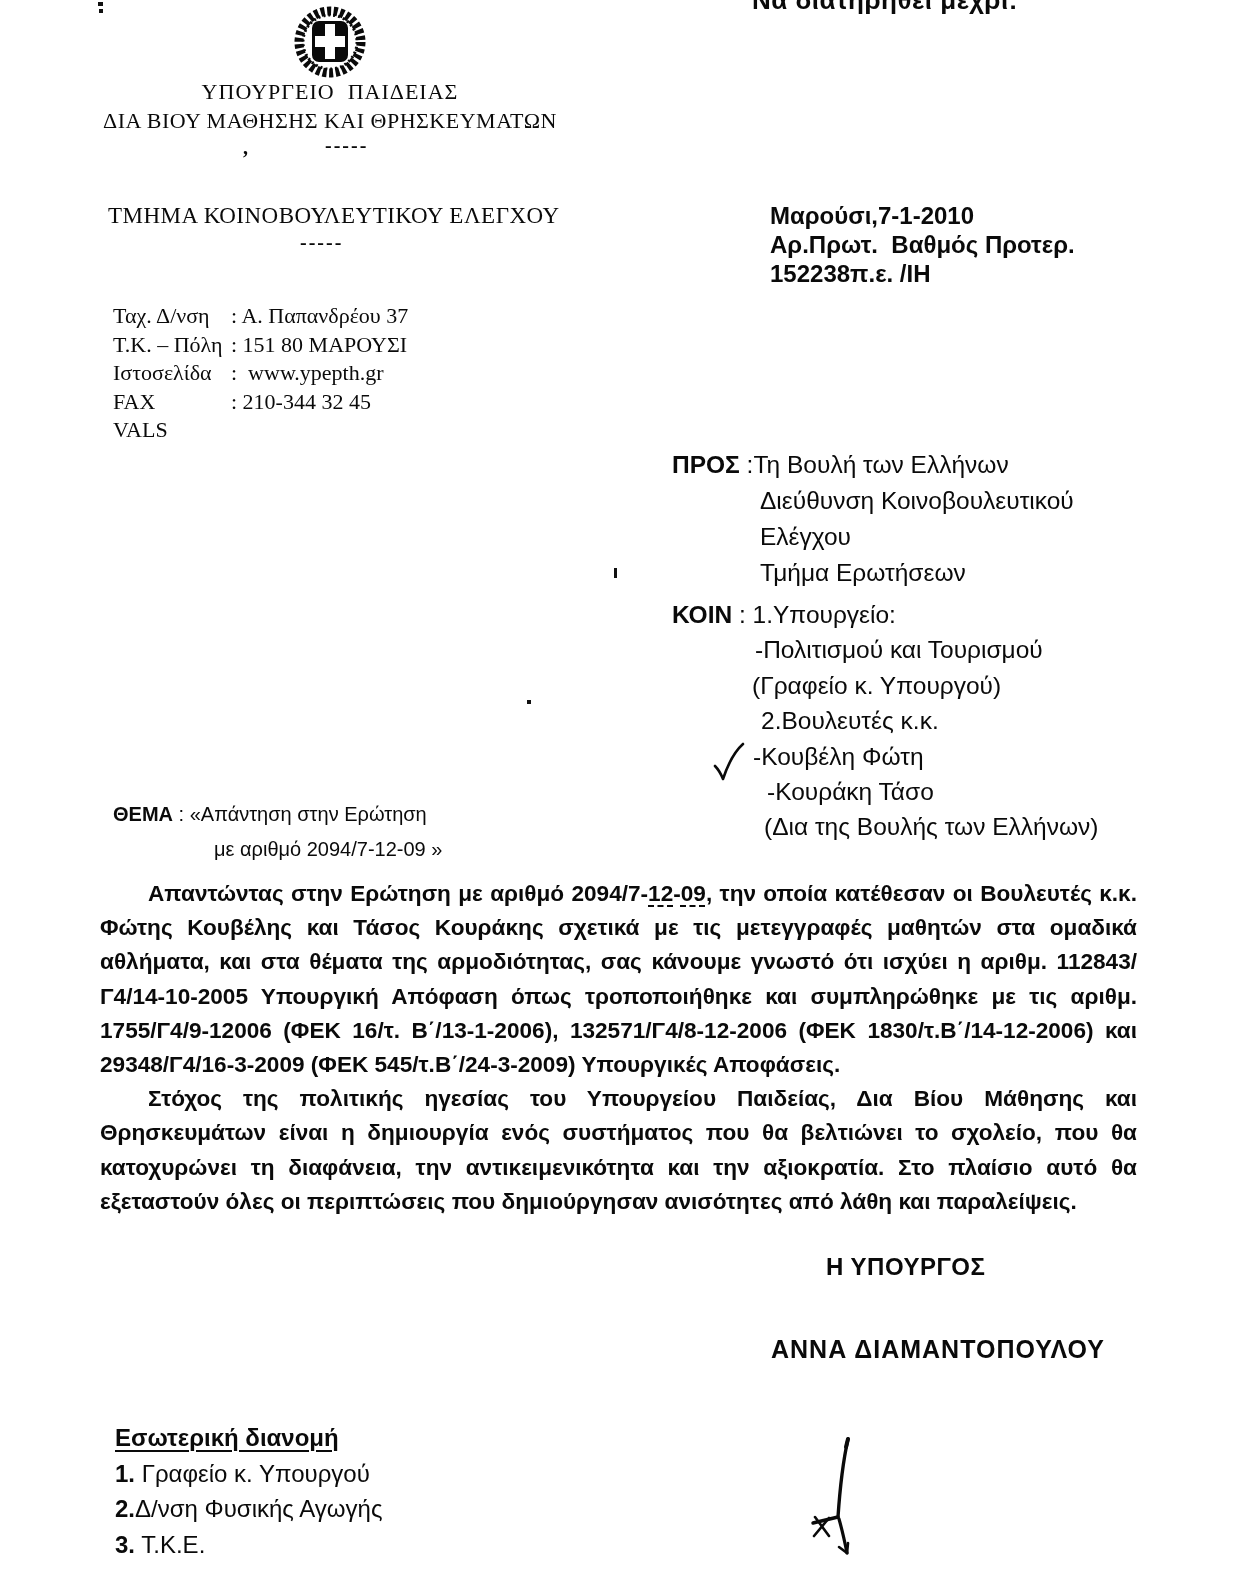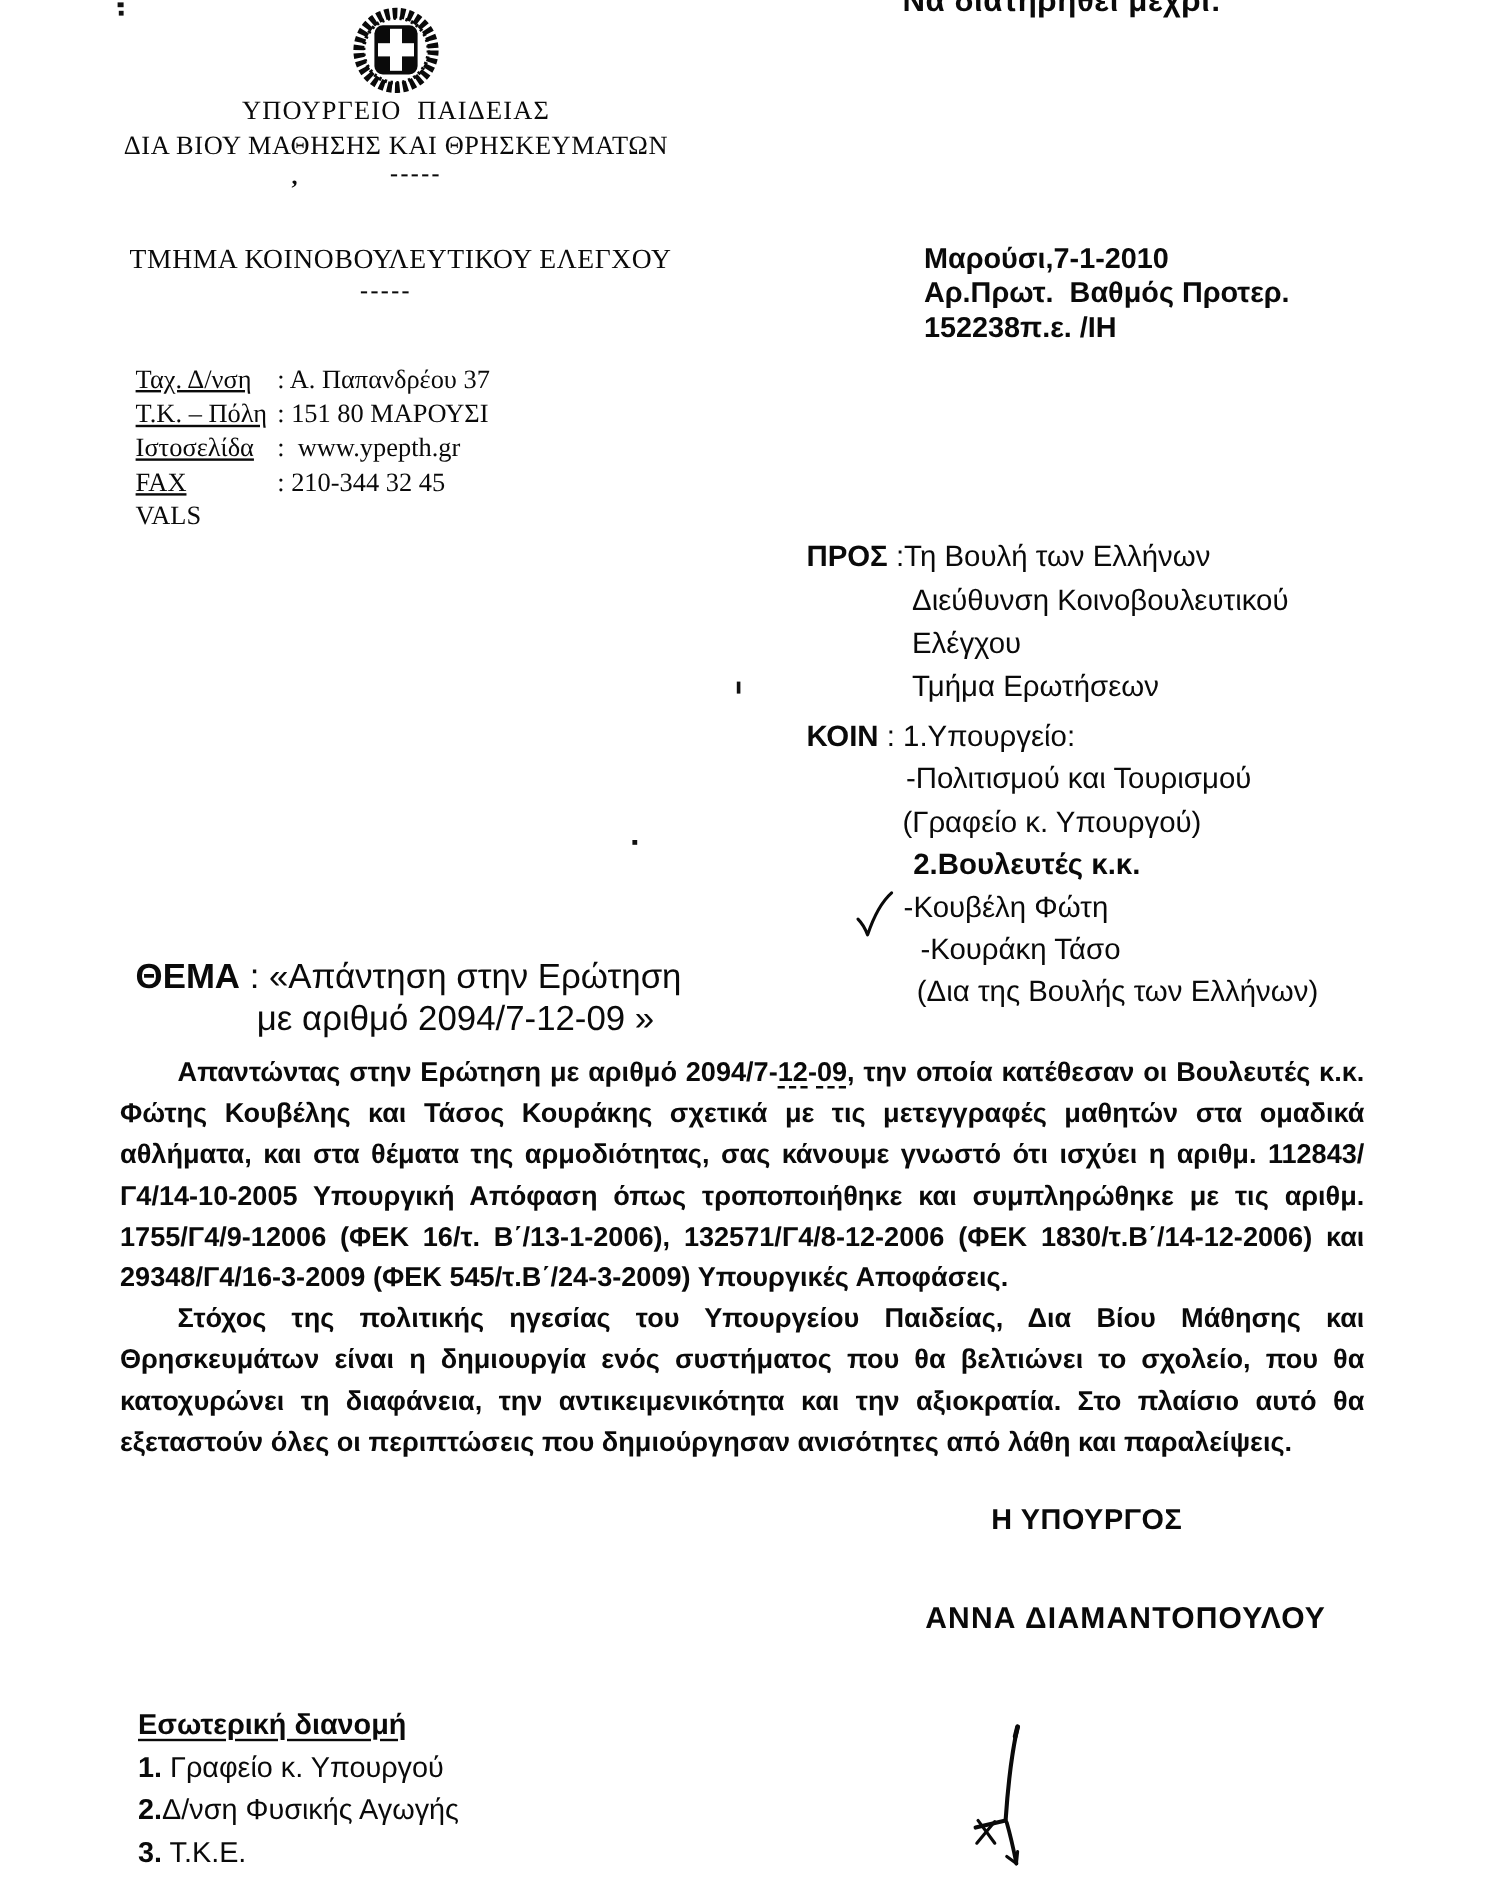--- a/index.html
+++ b/index.html
@@ -30,36 +30,36 @@
   .lh-divrow { position:relative; margin-top:6px; height:20px; font-size:20px; font-weight:bold; }
   .lh-comma  { position:absolute; left:153px; top:-4px; }
   .lh-dashes { position:absolute; left:235px; top:-6px; letter-spacing:2px; }
 
   .dept { position:absolute; left:108px; top:203px; font-size:23px; letter-spacing:0.5px; }
   .dept-div { position:absolute; left:300px; top:231px; font-size:20px; font-weight:bold; letter-spacing:2px; }
 
   .protocol { position:absolute; left:770px; top:201px; font-size:24px; font-weight:bold; line-height:29px; }
 
   .contact { position:absolute; left:113px; top:302px; font-size:22px; line-height:28.6px; }
-  .contact .lbl { display:inline-block; width:118px;text-decoration:underline; }
+  .contact .lbl { display:inline-block; width:118px; }
   .contact .val { white-space:pre; }
 
   .to-block { position:absolute; left:672px; top:447px; font-size:24.5px; line-height:36px; }
   .to-rest  { padding-left:88px; }
 
   .cc-block { position:absolute; left:672px; top:597px; font-size:24.5px; line-height:35.4px; }
   .cc-l0 { padding-left:83px; }
   .cc-l1 { padding-left:80px; }
-  .cc-l2 { padding-left:89px;font-weight:bold; }
+  .cc-l2 { padding-left:89px; }
   .cc-l3 { padding-left:81px; }
   .cc-l4 { padding-left:95px; }
   .cc-l5 { padding-left:92px; }
   .check-svg { position:absolute; left:40px; top:145px; }
 
-  .subject { position:absolute; left:113px; top:797px; font-size:29px; line-height:35px; }
+  .subject { position:absolute; left:113px; top:797px; font-size:20px; line-height:35px; }
   .subject .l2 { padding-left:101px; }
 
   .bodytext {
     position:absolute; left:100px; top:877px; width:1037px;
     font-size:22.6px; line-height:34.2px; text-align:justify;
   }
   .bodytext p { margin:0; text-indent:48px;font-weight:bold; }
   .u-dash { text-decoration:underline dashed 2px; text-underline-offset:4px; }
 
   .sig-title { position:absolute; left:826px; top:1253px; font-size:24px; font-weight:bold; letter-spacing:0.5px; }

